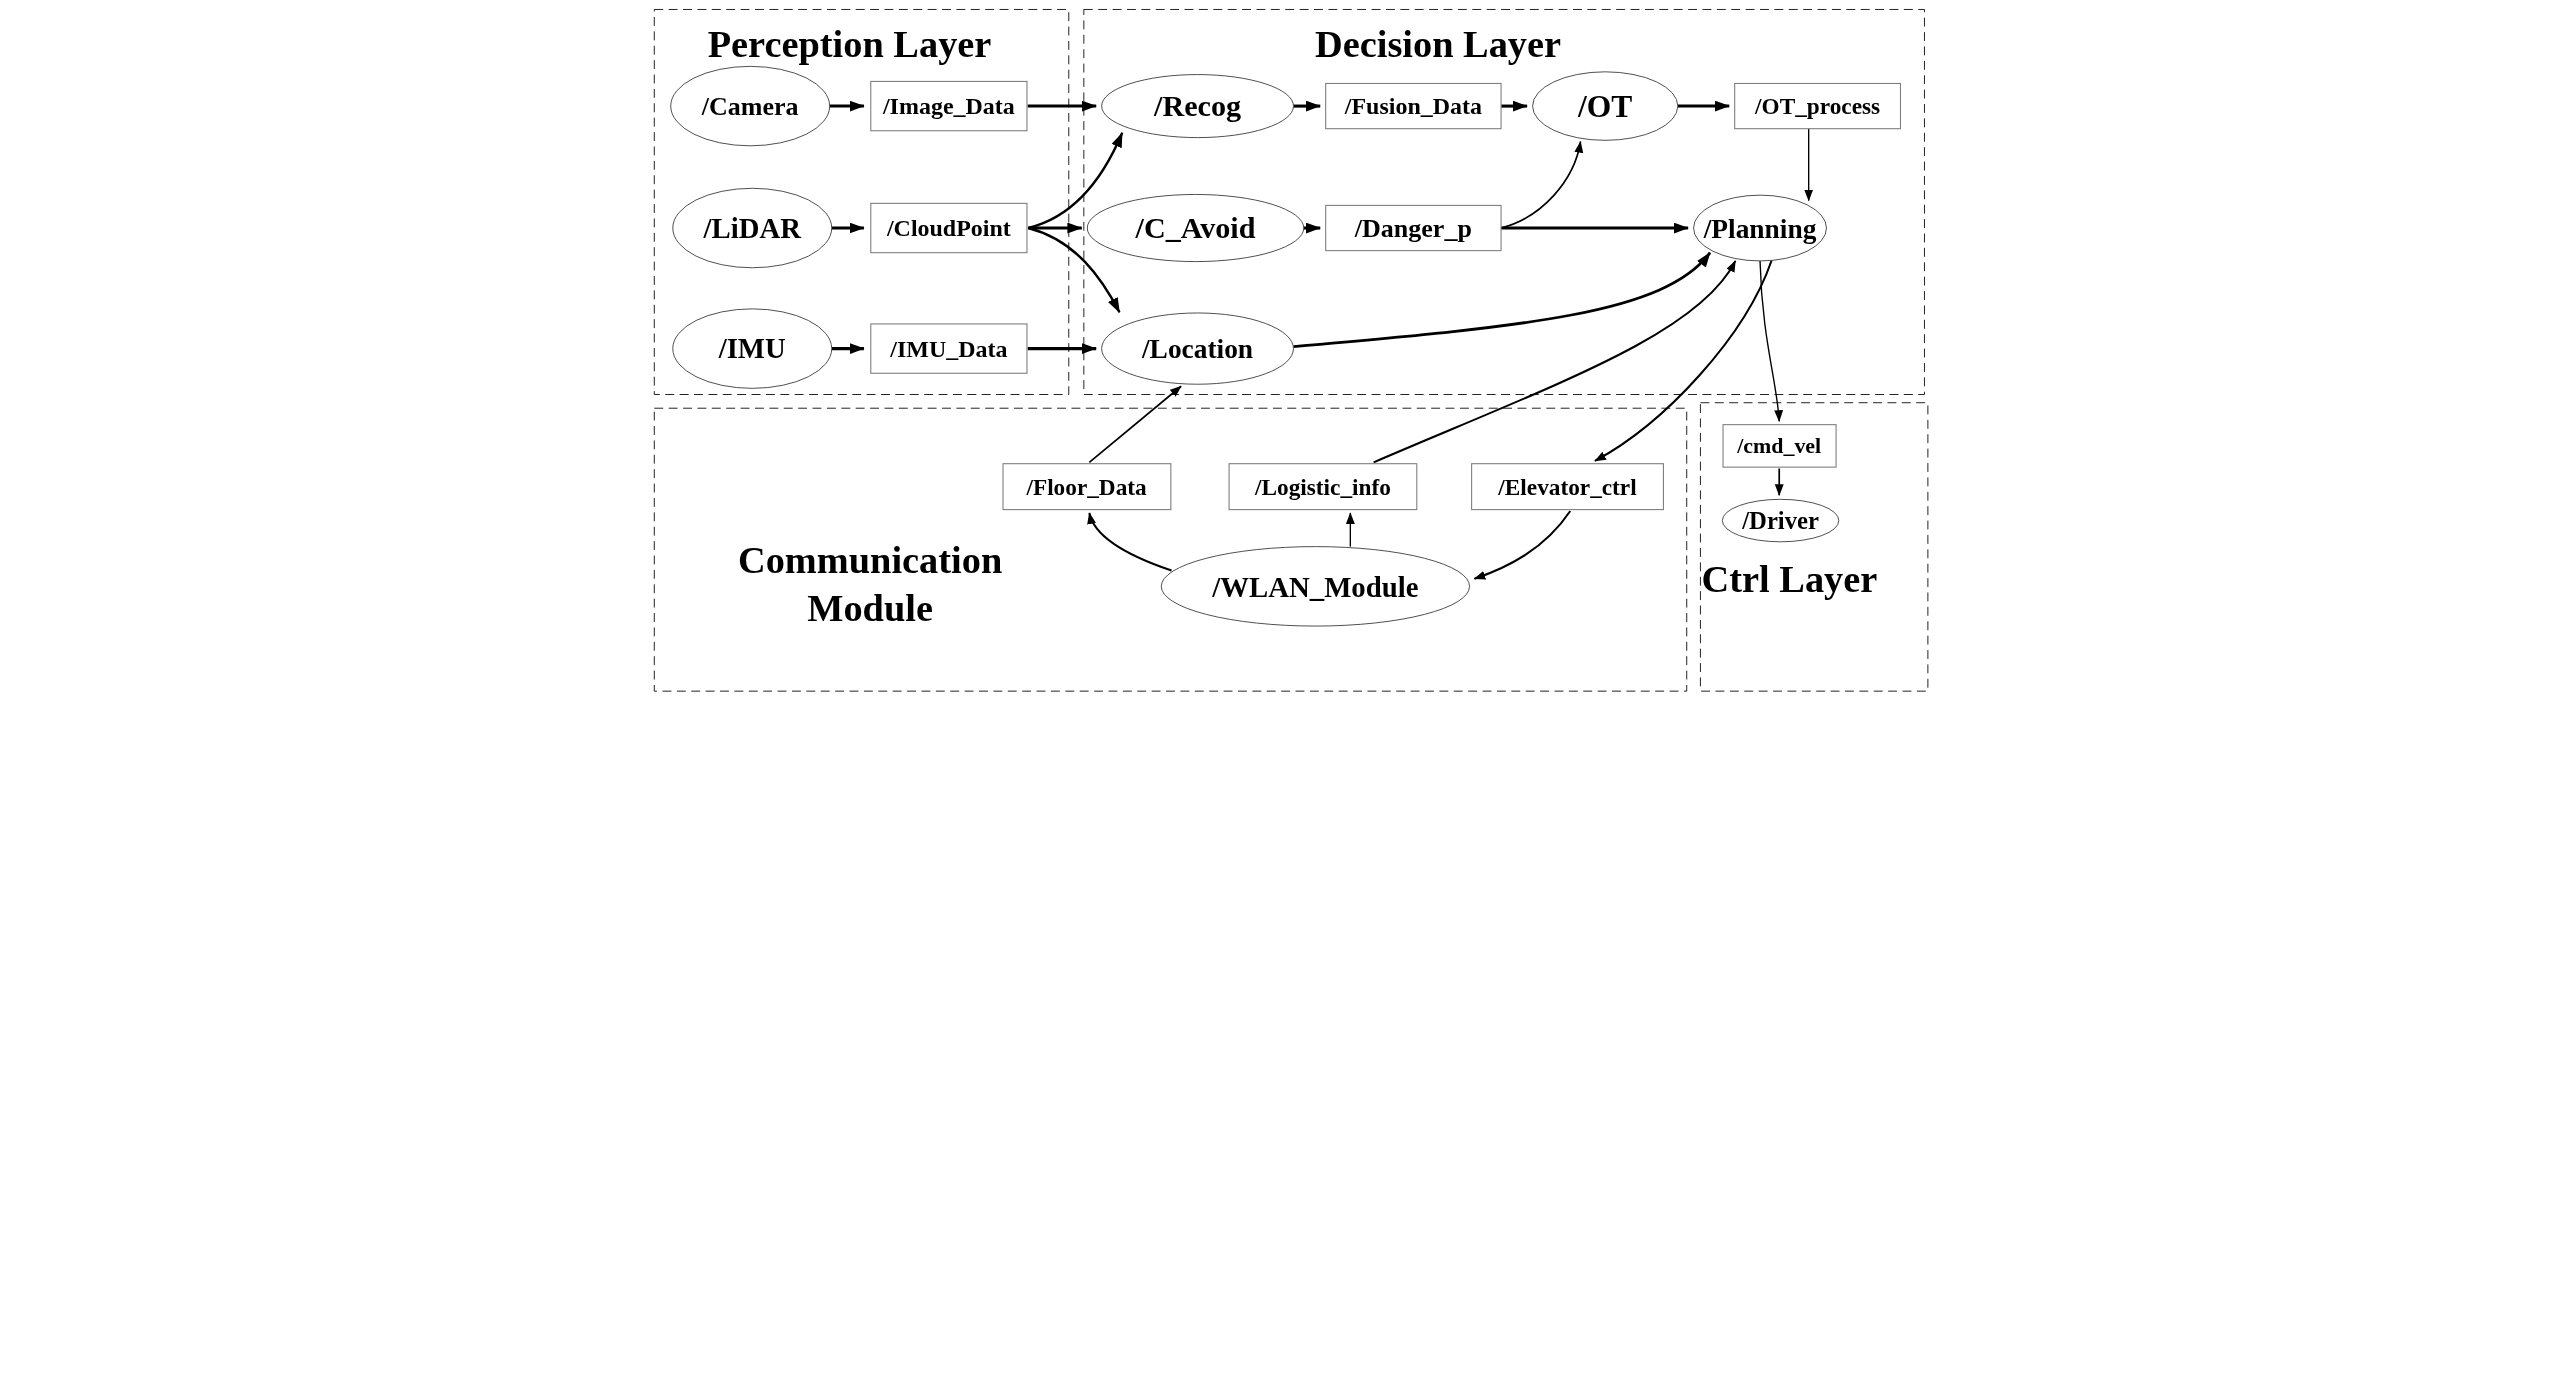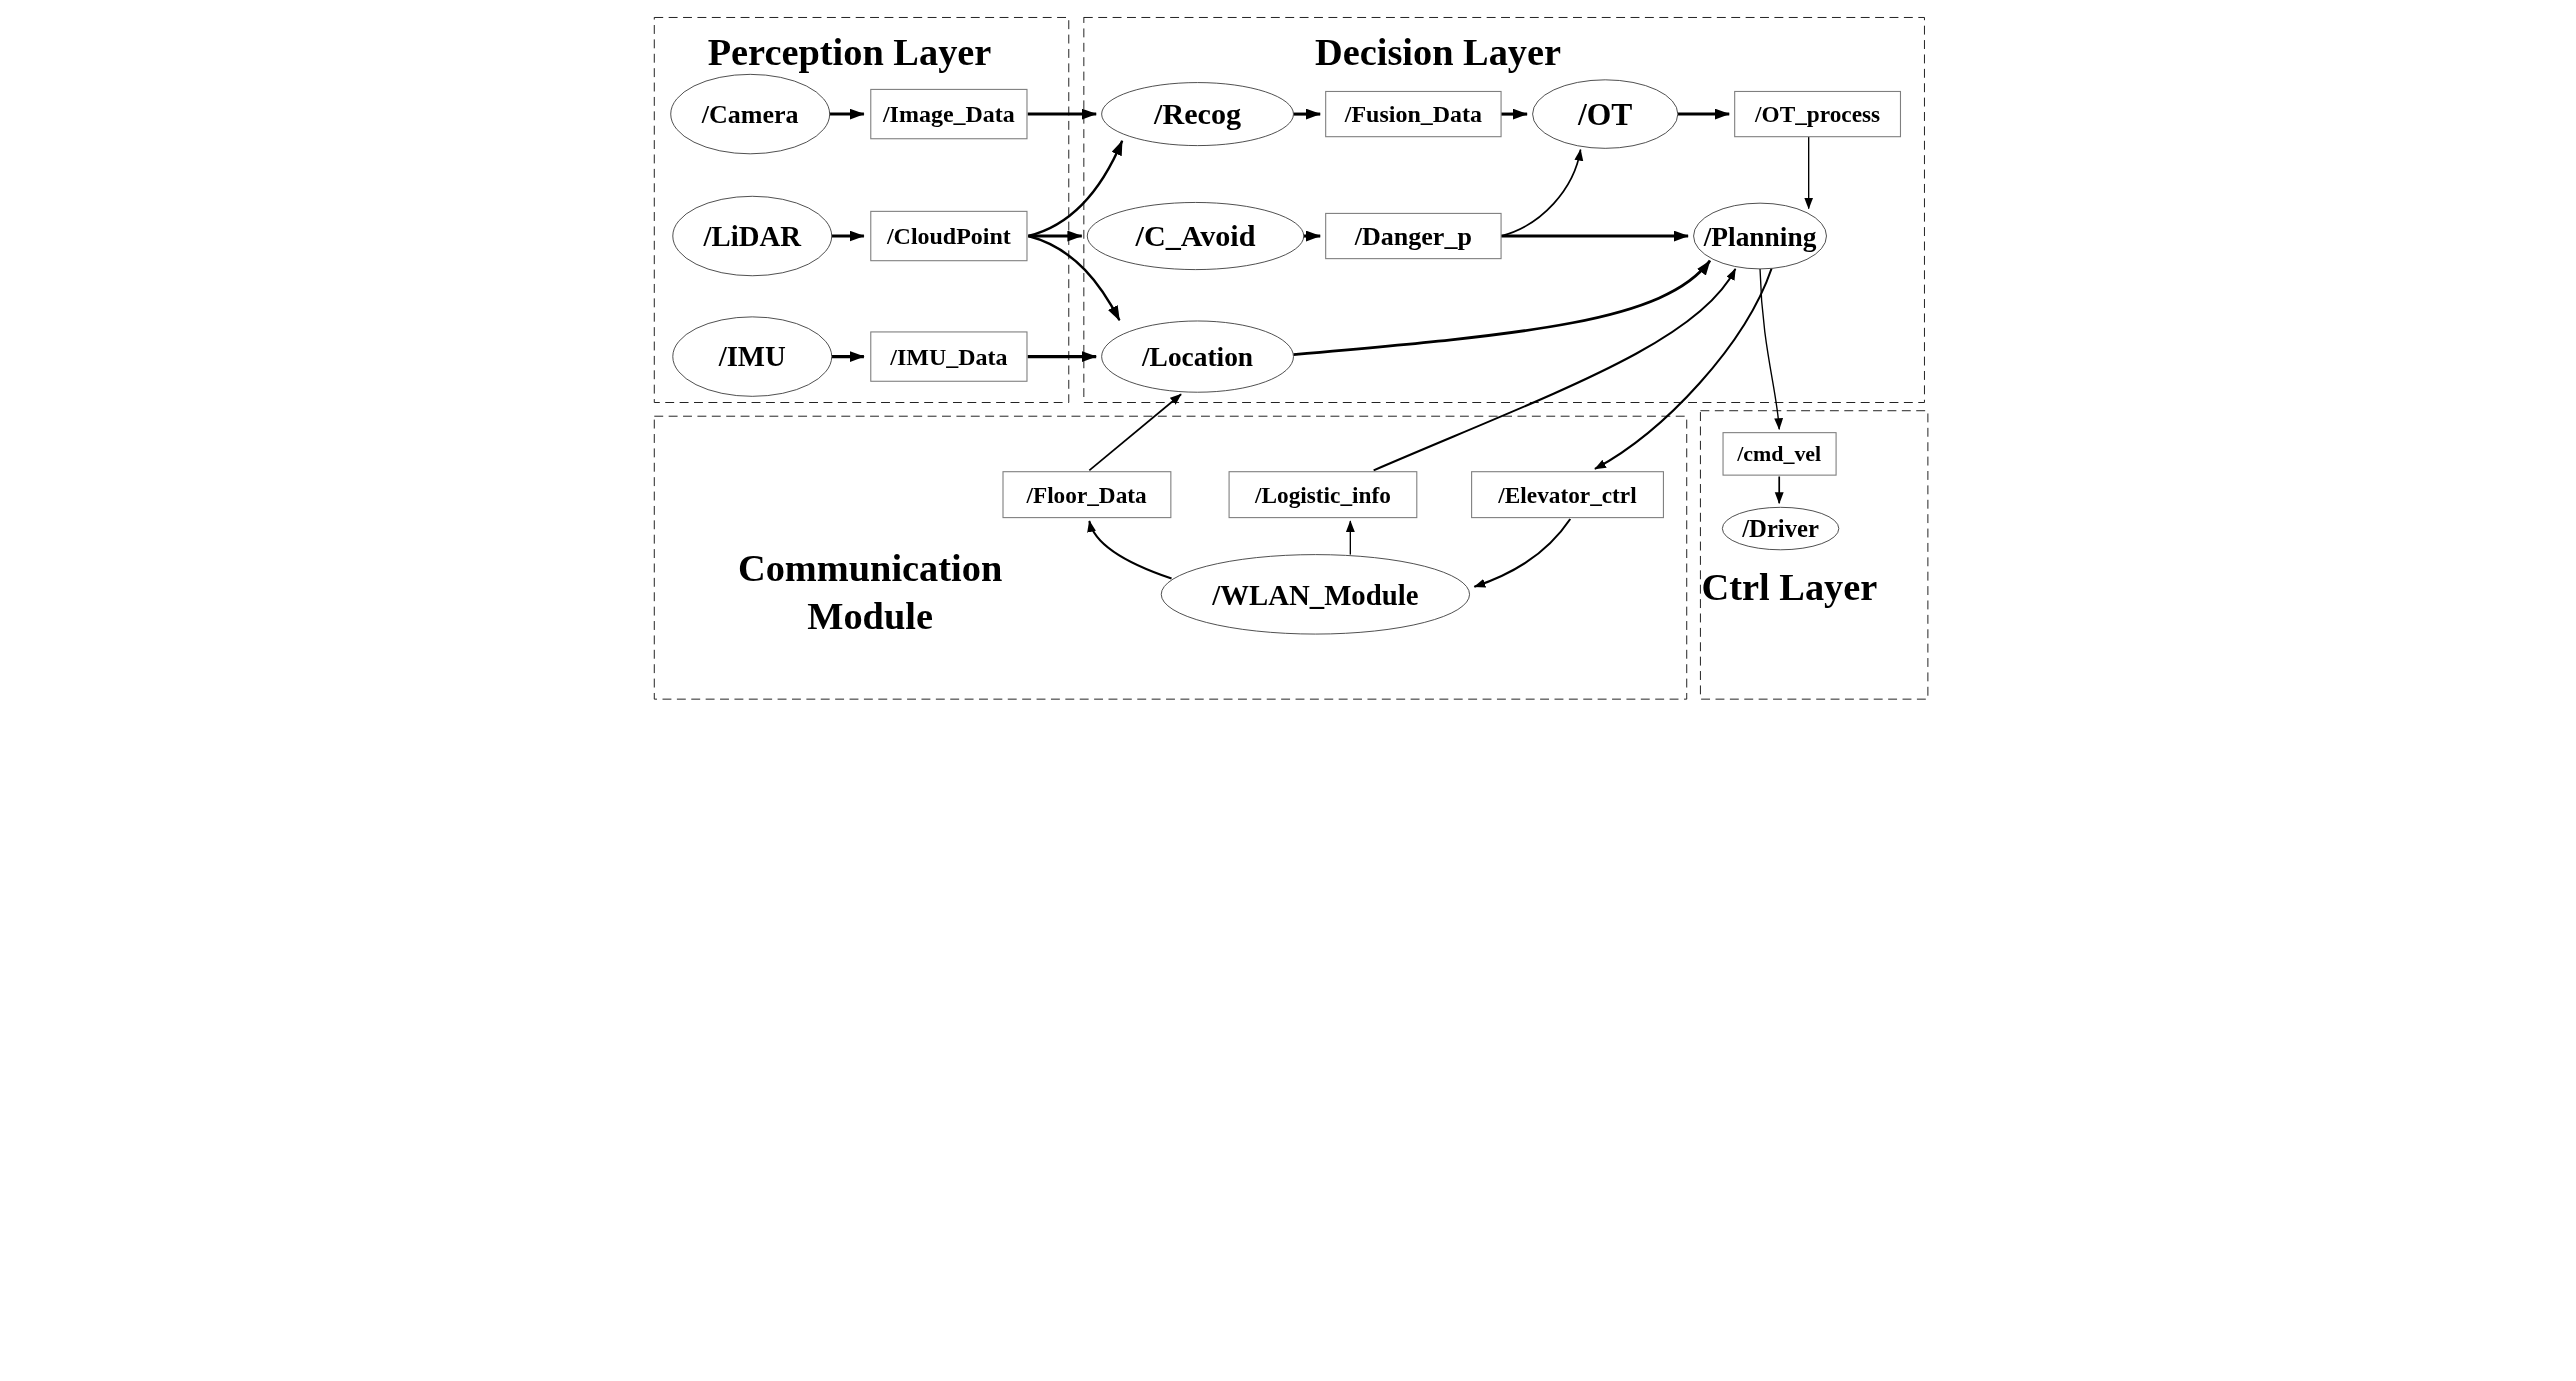--- a/index.html
+++ b/index.html
@@ -1,16 +1,16 @@
 <!DOCTYPE html>
 <html style="font-size:11px"><head>
 <meta charset="utf-8">
 <style>
   html,body{margin:0;padding:0;background:#ffffff;}
-  .stage{width:100%;max-width:1288px;margin:12px auto;}
+  .stage{width:100%;max-width:1288px;margin:4px auto;}
   svg{display:block;width:100%;height:auto;background:#ffffff;}
   .layer-box{fill:none;stroke:#1a1a1a;stroke-width:1.4;stroke-dasharray:13 8;}
   .node-ellipse{fill:#ffffff;stroke:#3a3a3a;stroke-width:1.3;}
   .node-rect{fill:#ffffff;stroke:#7f7f7f;stroke-width:1.6;}
   .lbl{font-family:"Liberation Serif","DejaVu Serif",serif;font-weight:bold;fill:#000000;text-anchor:middle;}
   .title{font-family:"Liberation Serif","DejaVu Serif",serif;font-weight:bold;fill:#000000;text-anchor:middle;font-size:56px;}
   .edge{fill:none;stroke:#000000;}
   .e45{stroke-width:4.5;} .e40{stroke-width:4;} .e35{stroke-width:3.5;}
   .e30{stroke-width:3;} .e25{stroke-width:2.5;} .e20{stroke-width:2;}
   .f46{font-size:46px;} .f44{font-size:44px;} .f42{font-size:42px;} .f40{font-size:40px;}

